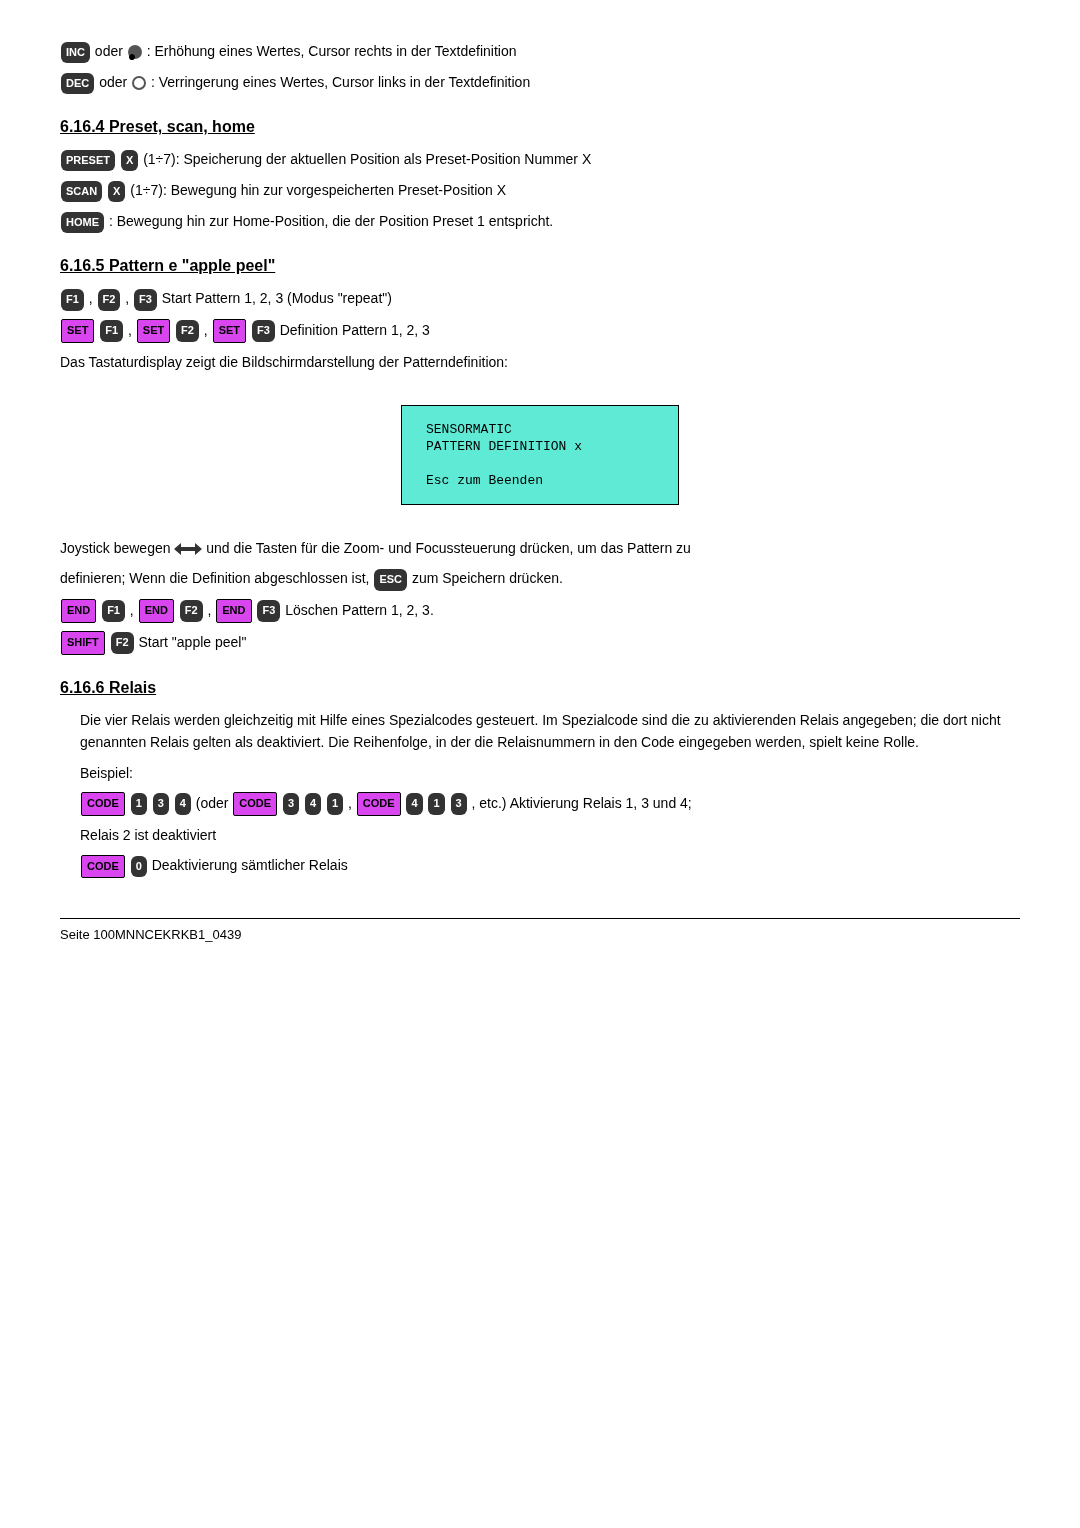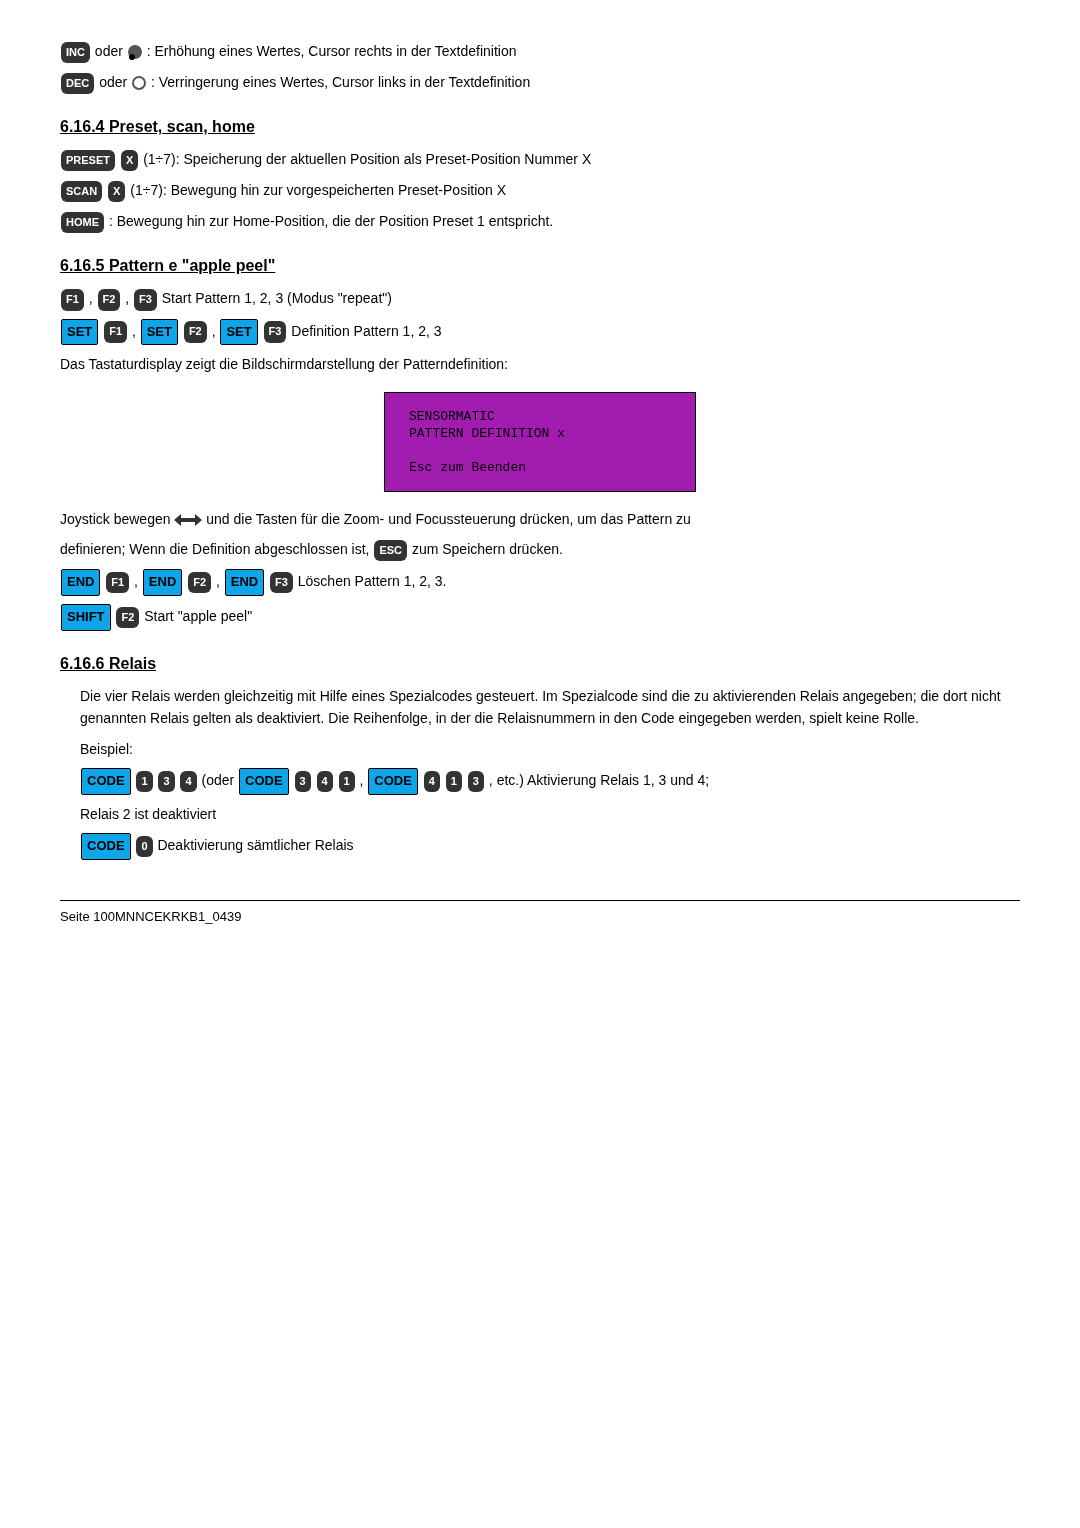--- a/index.html
+++ b/index.html
@@ -30,23 +30,23 @@
       font-size: 11px;
       font-weight: bold;
       padding: 2px 5px;
       border-radius: 6px;
       margin: 0 1px;
       vertical-align: middle;
       white-space: nowrap;
     }
     .key-btn-outline {
       display: inline-block;
-      background: #0ea5e9;
+      background: #d946ef;
       color: #000;
-      font-size: 13px;
+      font-size: 11px;
       font-weight: bold;
       padding: 2px 5px;
       border: 1.5px solid #000;
       border-radius: 2px;
       margin: 0 1px;
       vertical-align: middle;
       white-space: nowrap;
     }
     .line {
       margin-bottom: 8px;
@@ -55,23 +55,23 @@
     .line-indent {
       margin-bottom: 8px;
       line-height: 1.6;
       margin-left: 20px;
     }
     .display-box {
       border: 1.5px solid #000;
       padding: 14px 24px;
       font-family: 'Courier New', monospace;
       font-size: 13px;
-      width: 312px;
-      margin: 16px auto;
-      background: #a21caf;
+      width: 278px;
+      margin: 32px auto;
+      background: #5eead4;
     }
     .display-box p {
       margin: 2px 0;
     }
     .footer {
       border-top: 1.5px solid #000;
       margin-top: 40px;
       padding-top: 8px;
       display: flex;
       font-size: 13px;

